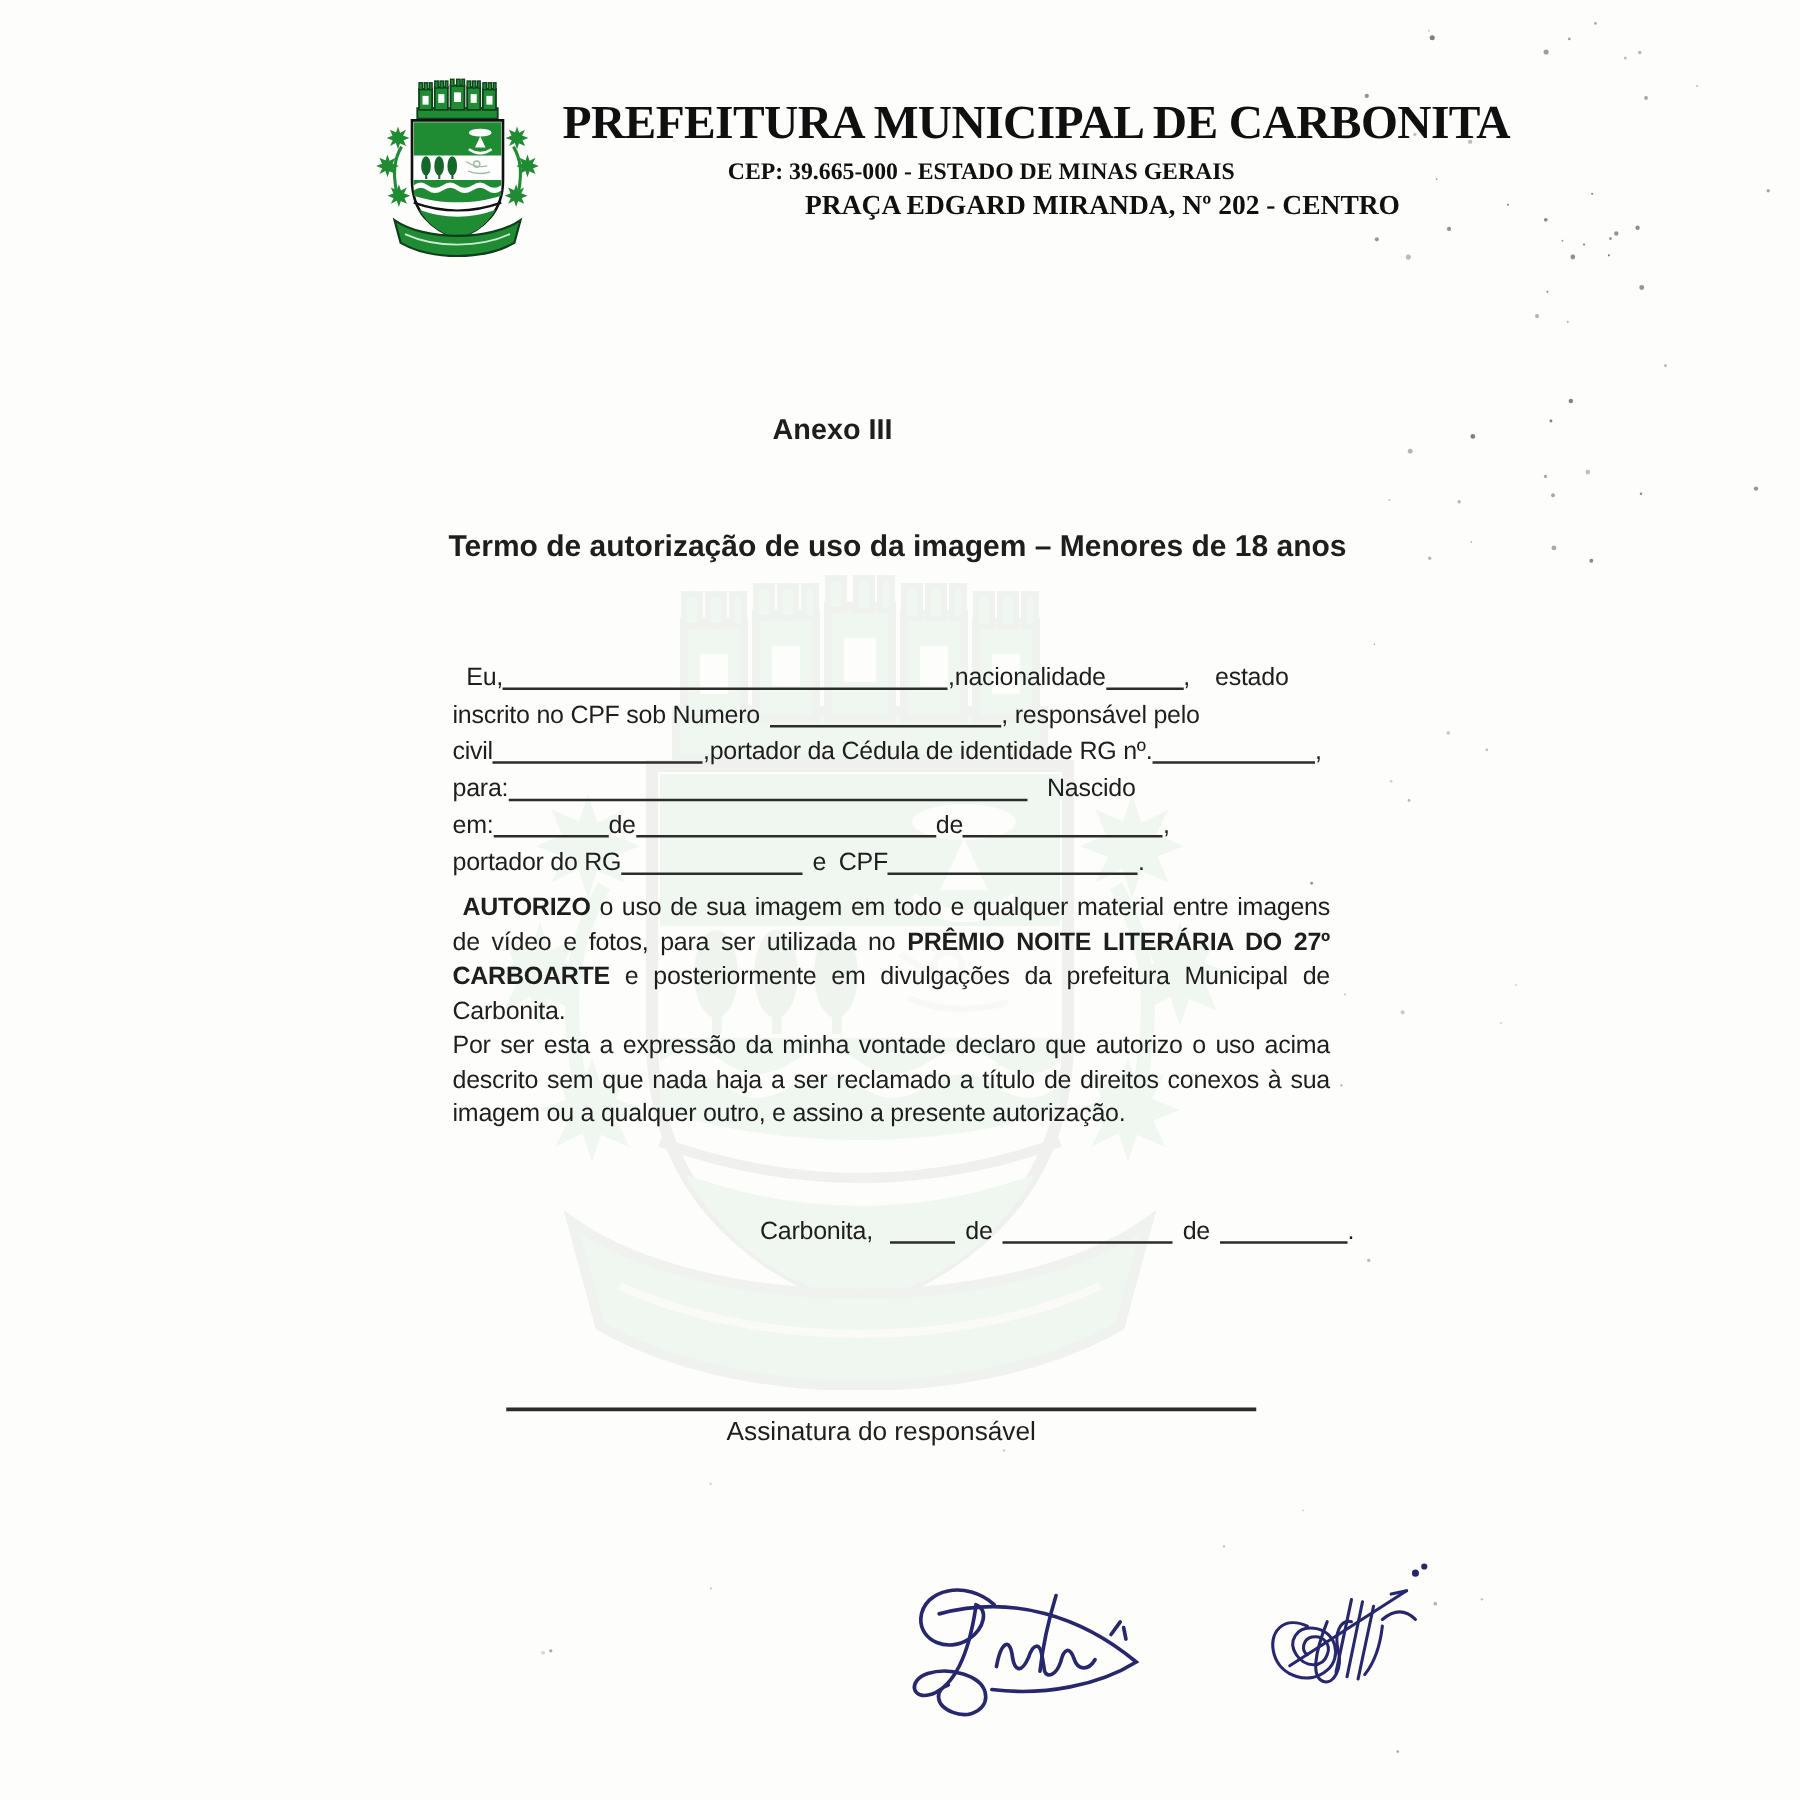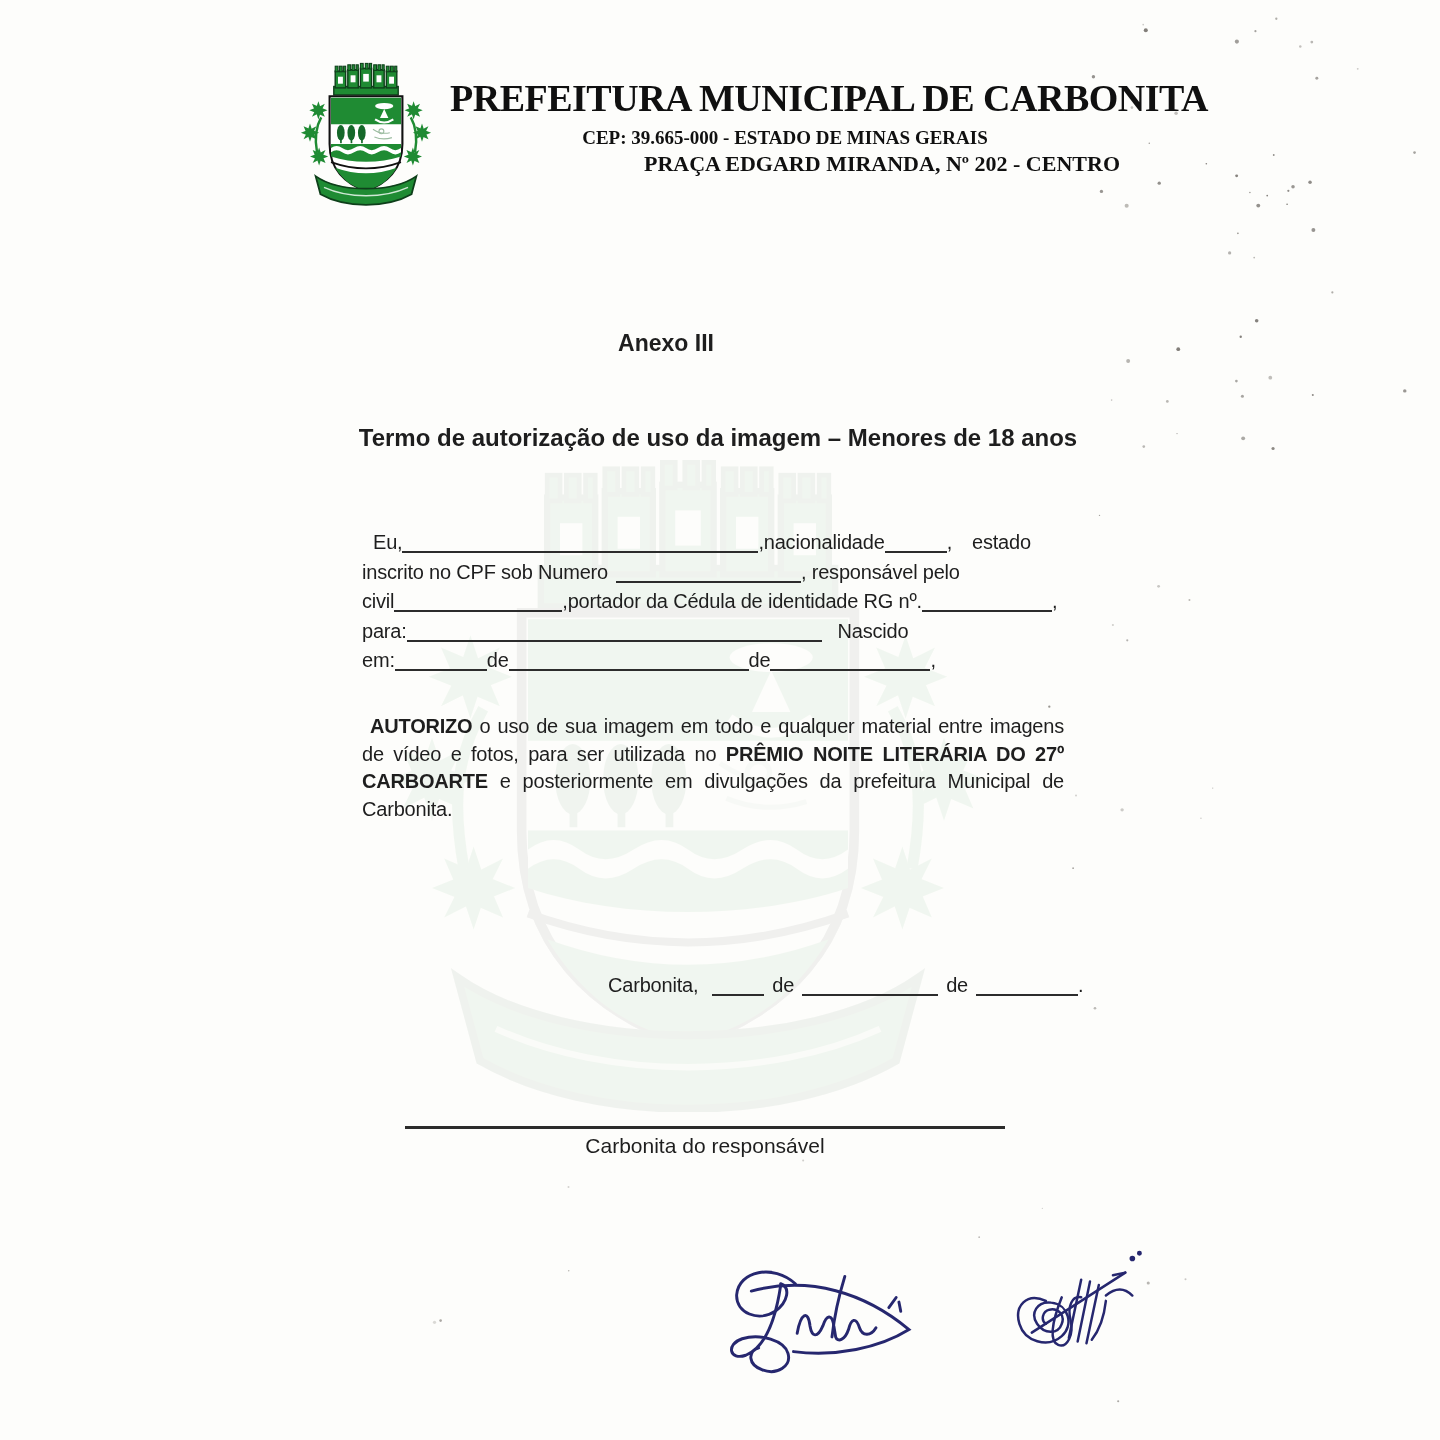--- a/index.html
+++ b/index.html
@@ -147,30 +147,32 @@
 
   <div class="annex">Anexo III</div>
   <div class="doc-title">Termo de autorização de uso da imagem – Menores de 18 anos</div>
 
   <div class="form-block">
     <div class="form-line"><span class="sp" style="width: 11px;"></span><span class="run">Eu,</span><span class="blank" style="width: 356px;"></span><span class="run">,nacionalidade</span><span class="blank" style="width: 62px;"></span><span class="run">,</span><span class="sp" style="width: 20px;"></span><span class="run">estado</span></div>
     <div class="form-line"><span class="run">inscrito no CPF sob Numero</span><span class="sp" style="width: 8px;"></span><span class="blank" style="width: 185px;"></span><span class="run">, responsável pelo</span></div>
     <div class="form-line"><span class="run">civil</span><span class="blank" style="width: 168px;"></span><span class="run">,portador da Cédula de identidade RG nº.</span><span class="blank" style="width: 130px;"></span><span class="run">,</span></div>
     <div class="form-line"><span class="run">para:</span><span class="blank" style="width: 415px;"></span><span class="sp" style="width: 16px;"></span><span class="run">Nascido</span></div>
     <div class="form-line"><span class="run">em:</span><span class="blank" style="width: 92px;"></span><span class="run">de</span><span class="blank" style="width: 240px;"></span><span class="run">de</span><span class="blank" style="width: 160px;"></span><span class="run">,</span></div>
+    <div class="form-line"><span class="run">portador do RG</span><span class="blank" style="width: 145px;"></span><span class="sp" style="width: 8px;"></span><span class="run">e</span><span class="sp" style="width: 10px;"></span><span class="run">CPF</span><span class="blank" style="width: 200px;"></span><span class="run">.</span></div>
   </div>
 
   <div class="paragraphs">
     <p class="para"><span class="sp" style="width: 8px;"></span><span class="run b">AUTORIZO</span><span class="run"> o uso de sua imagem em todo e qualquer material entre imagens de vídeo e fotos, para ser utilizada no </span><span class="run b">PRÊMIO NOITE LITERÁRIA DO 27º CARBOARTE</span><span class="run"> e posteriormente em divulgações da prefeitura Municipal de Carbonita.</span></p>
+    <p class="para"><span class="run">Por ser esta a expressão da minha vontade declaro que autorizo o uso acima descrito sem que nada haja a ser reclamado a título de direitos conexos à sua imagem ou a qualquer outro, e assino a presente autorização.</span></p>
   </div>
 
   <div class="date-line"><span class="run">Carbonita,</span><span class="sp" style="width: 14px;"></span><span class="blank" style="width: 52px;"></span><span class="sp" style="width: 8px;"></span><span class="run">de</span><span class="sp" style="width: 8px;"></span><span class="blank" style="width: 136px;"></span><span class="sp" style="width: 8px;"></span><span class="run">de</span><span class="sp" style="width: 8px;"></span><span class="blank" style="width: 102px;"></span><span class="run">.</span></div>
 
   <div class="sig-rule"></div>
-  <div class="sig-caption">Carbonita do responsável</div>
+  <div class="sig-caption">Assinatura do responsável</div>
 
   <svg class="sig1" viewBox="0 0 240 150">
     <g fill="none" stroke="#26276f" stroke-width="3.2" stroke-linecap="round">
       <path d="M104,42 C80,20 42,28 40,54 C39,74 64,84 82,72 C96,62 99,46 88,42"></path>
       <path d="M88,44 C82,84 70,112 50,120 C32,126 28,108 46,102 C66,96 92,104 96,118 C100,132 84,142 68,136 C52,130 52,116 64,112"></path>
       <path d="M106,96 C110,74 118,70 120,88 C122,100 128,102 134,88 C138,76 144,74 146,88 L148,100 C150,106 158,104 162,92 C165,80 170,78 174,90 C177,99 186,100 192,90"></path>
       <path d="M158,34 C150,60 146,82 144,100"></path>
       <path d="M56,50 C120,33 180,52 228,92 C196,112 148,122 102,116"></path>
       <path d="M206,68 L214,57"></path>
       <path d="M217,62 L219,72"></path>

